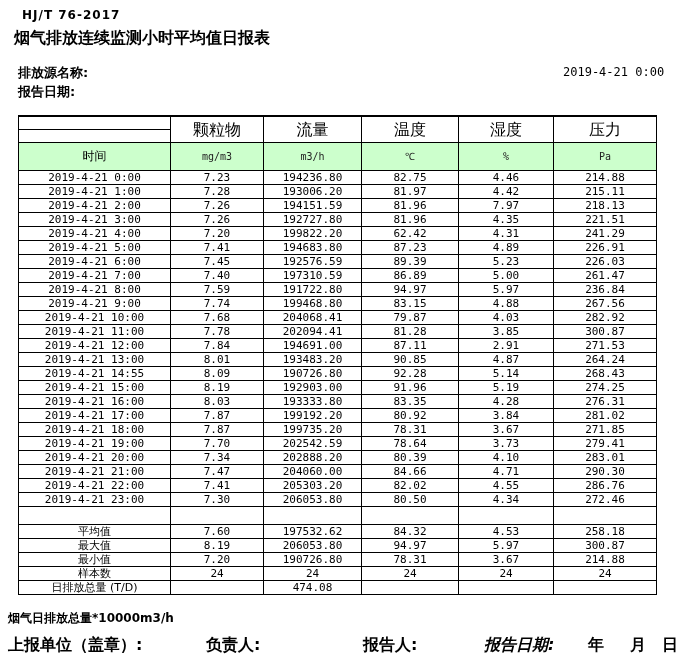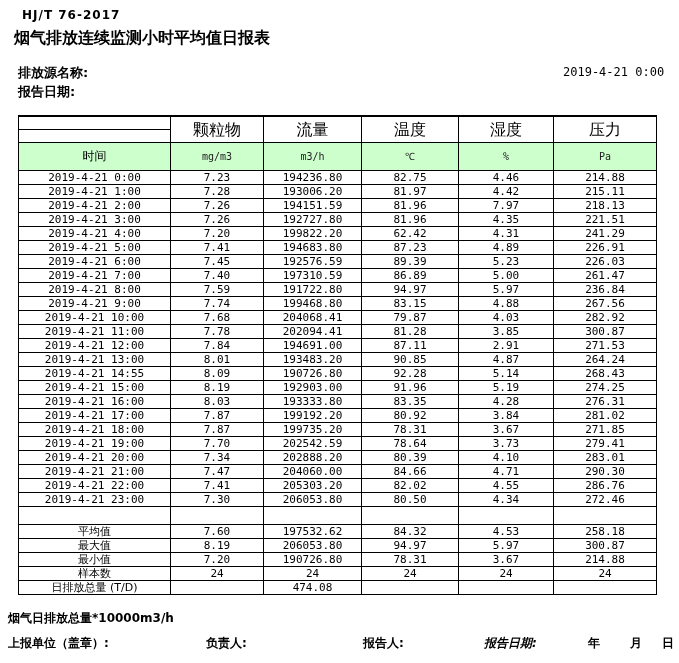--- a/index.html
+++ b/index.html
@@ -25,21 +25,21 @@
     padding:0; height:13.6px; line-height:13px; overflow:hidden; white-space:nowrap;
     font-family:"DejaVu Sans Mono","Liberation Mono",monospace;
   }
   tr.h1 td, tr.h2 td { height:13px; font-family:"DejaVu Sans","Liberation Sans",sans-serif; font-size:16px; }
   tr.unit-row td { background:#ccffcc; height:28px; font-size:10px; color:#222; }
   tr.unit-row td.time-head { font-size:12px; color:#000; font-family:"DejaVu Sans","Liberation Sans",sans-serif; }
   tr.spacer-row td { height:18px; }
   tr.summary-row td.row-label { font-family:"DejaVu Sans","Liberation Sans",sans-serif; font-size:11px; }
 
   .total-note { position:absolute; left:8px; top:610px; font-size:12px; font-weight:bold; }
-  .sign-row span { position:absolute; top:635px; font-size:12px; font-weight:bold; white-space:nowrap; }
+  .sign-row span { position:absolute; top:635px; font-size:16px; font-weight:bold; white-space:nowrap; }
   .lbl-unit { left:8px; }
   .lbl-resp { left:206px; }
   .lbl-reporter { left:363px; }
   .lbl-date { left:484px;font-style:italic; }
   .lbl-year { left:588px; }
   .lbl-month { left:630px; }
   .lbl-day { left:662px; }
 </style>
 </head>
 <body>

